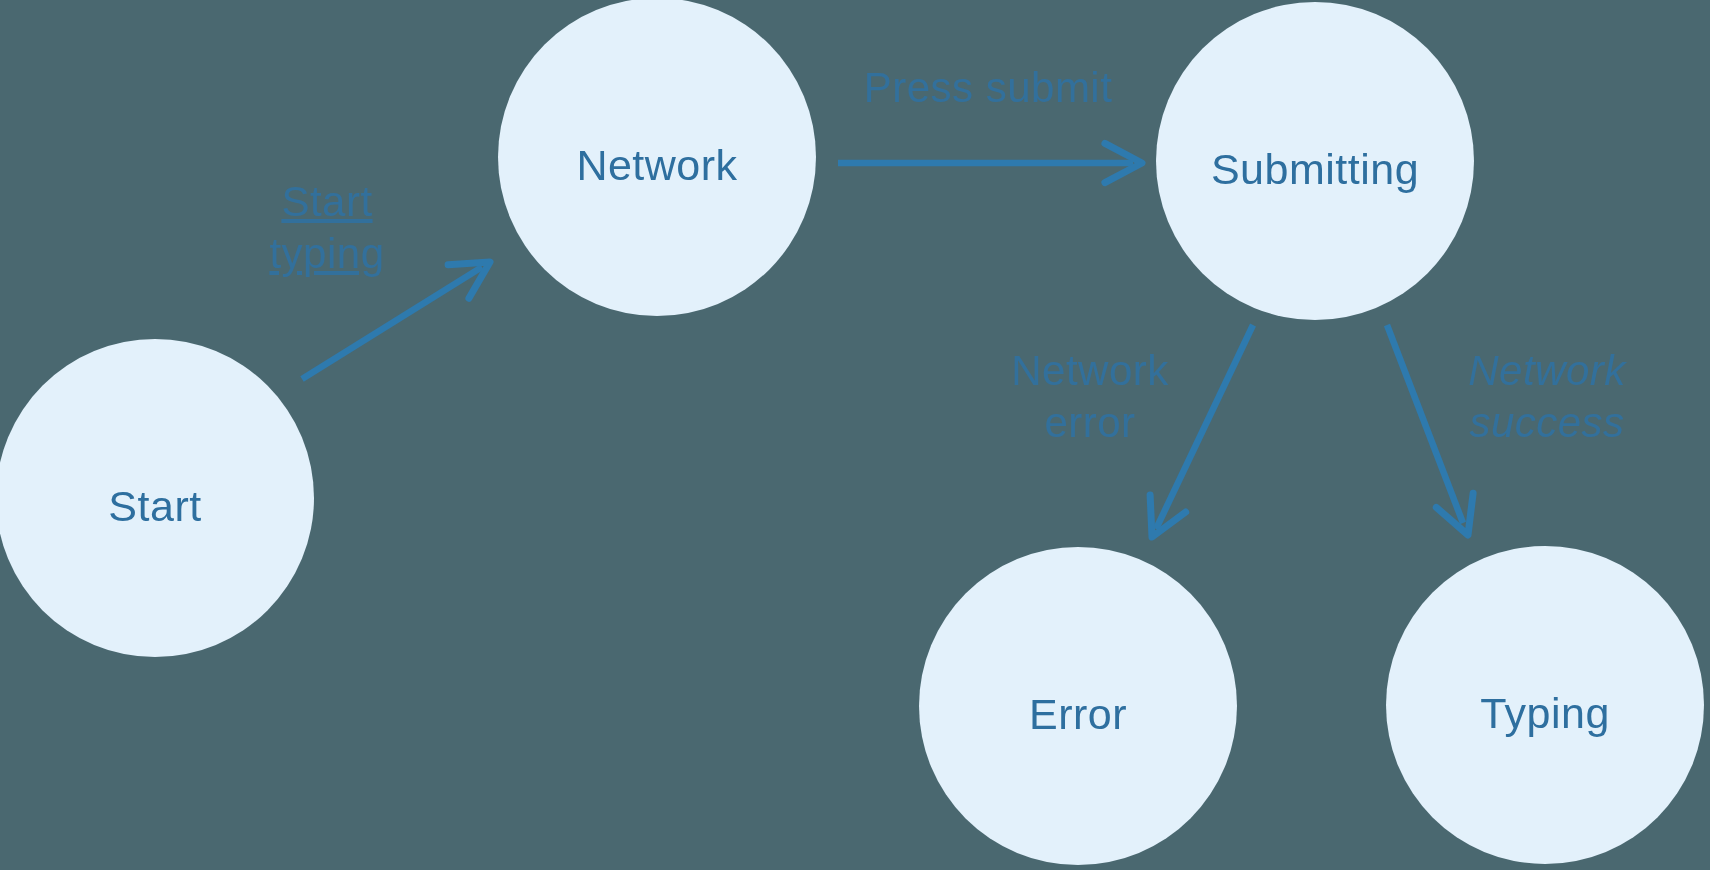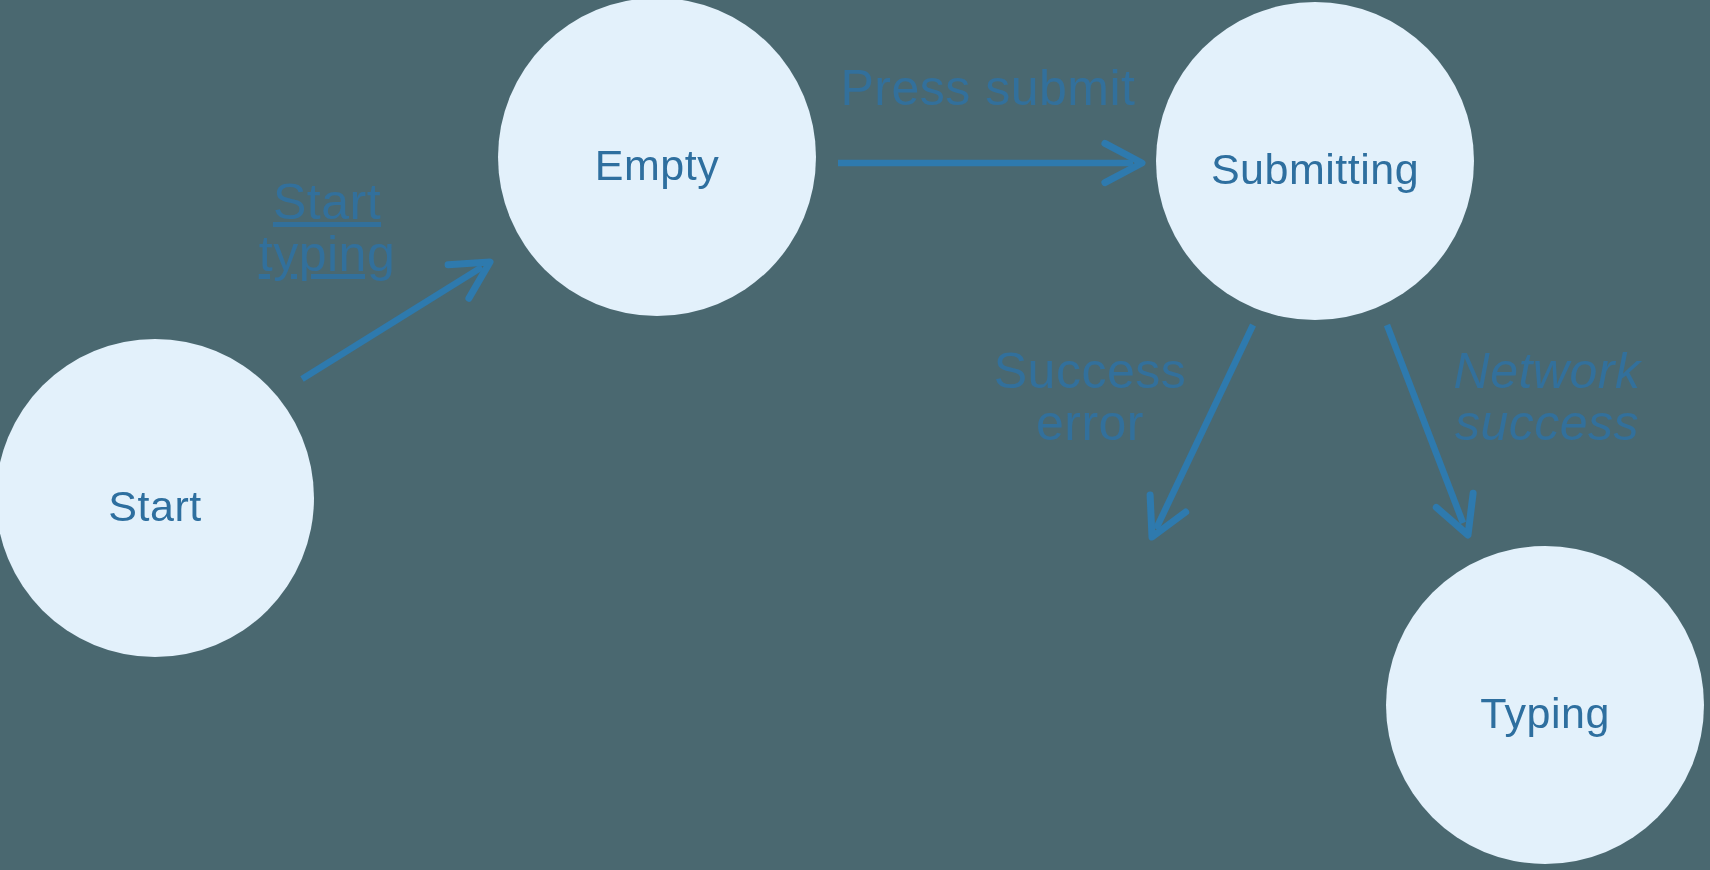--- a/index.html
+++ b/index.html
@@ -37,21 +37,21 @@
   .node-typing     { left: 498px; top: -2px;  }
   .node-submitting { left: 1156px;top: 2px; text-align: right;   }
   .node-error      { left: 919px; top: 547px; }
   .node-success    { left: 1386px;top: 546px; }
 
   .edge-label {
     position: absolute;
     transform: translate(-50%, -50%);
     color: #31719F;
     opacity: 0.94;
-    font-size: 50px;
+    font-size: 42px;
     line-height: 52px;
     letter-spacing: 0.5px;
     text-align: center;
   }
   .lbl-start-typing    { left: 327px;  top: 228px; width: 175px; text-decoration: underline; }
   .lbl-press-submit    { left: 988px;  top: 88px;  white-space: nowrap; }
   .lbl-network-error   { left: 1090px; top: 397px; width: 205px; }
   .lbl-network-success { left: 1547px; top: 397px; width: 215px; font-style: italic; }
 
   svg.edges {
@@ -78,24 +78,27 @@
 </style>
 </head>
 <body>
 
 <div class="canvas">
 
   <div class="node node-empty">
     <span>Start</span>
   </div>
   <div class="node node-typing">
-    <span>Empty</span>
+    <span>Network</span>
   </div>
   <div class="node node-submitting">
     <span>Submitting</span>
+  </div>
+  <div class="node node-error">
+    <span>Error</span>
   </div>
   <div class="node node-success">
     <span>Typing</span>
   </div>
 
   <svg class="edges" viewBox="0 0 1710 870">
 
     <g>
       <line class="shaft" x1="302" y1="379" x2="482" y2="267"></line>
       <polyline class="head" points="468.9,298.3 490,262 448.1,264.8"></polyline>
@@ -112,16 +115,16 @@
     </g>
 
     <g>
       <line class="shaft" x1="1387" y1="325" x2="1463" y2="523"></line>
       <polyline class="head" points="1436.3,507.4 1468,535 1473.1,493.3"></polyline>
     </g>
   </svg>
 
   <div class="edge-label lbl-start-typing">Start typing</div>
   <div class="edge-label lbl-press-submit">Press submit</div>
-  <div class="edge-label lbl-network-error">Success error</div>
+  <div class="edge-label lbl-network-error">Network error</div>
   <div class="edge-label lbl-network-success">Network success</div>
 
 </div>
 
 </body></html>

